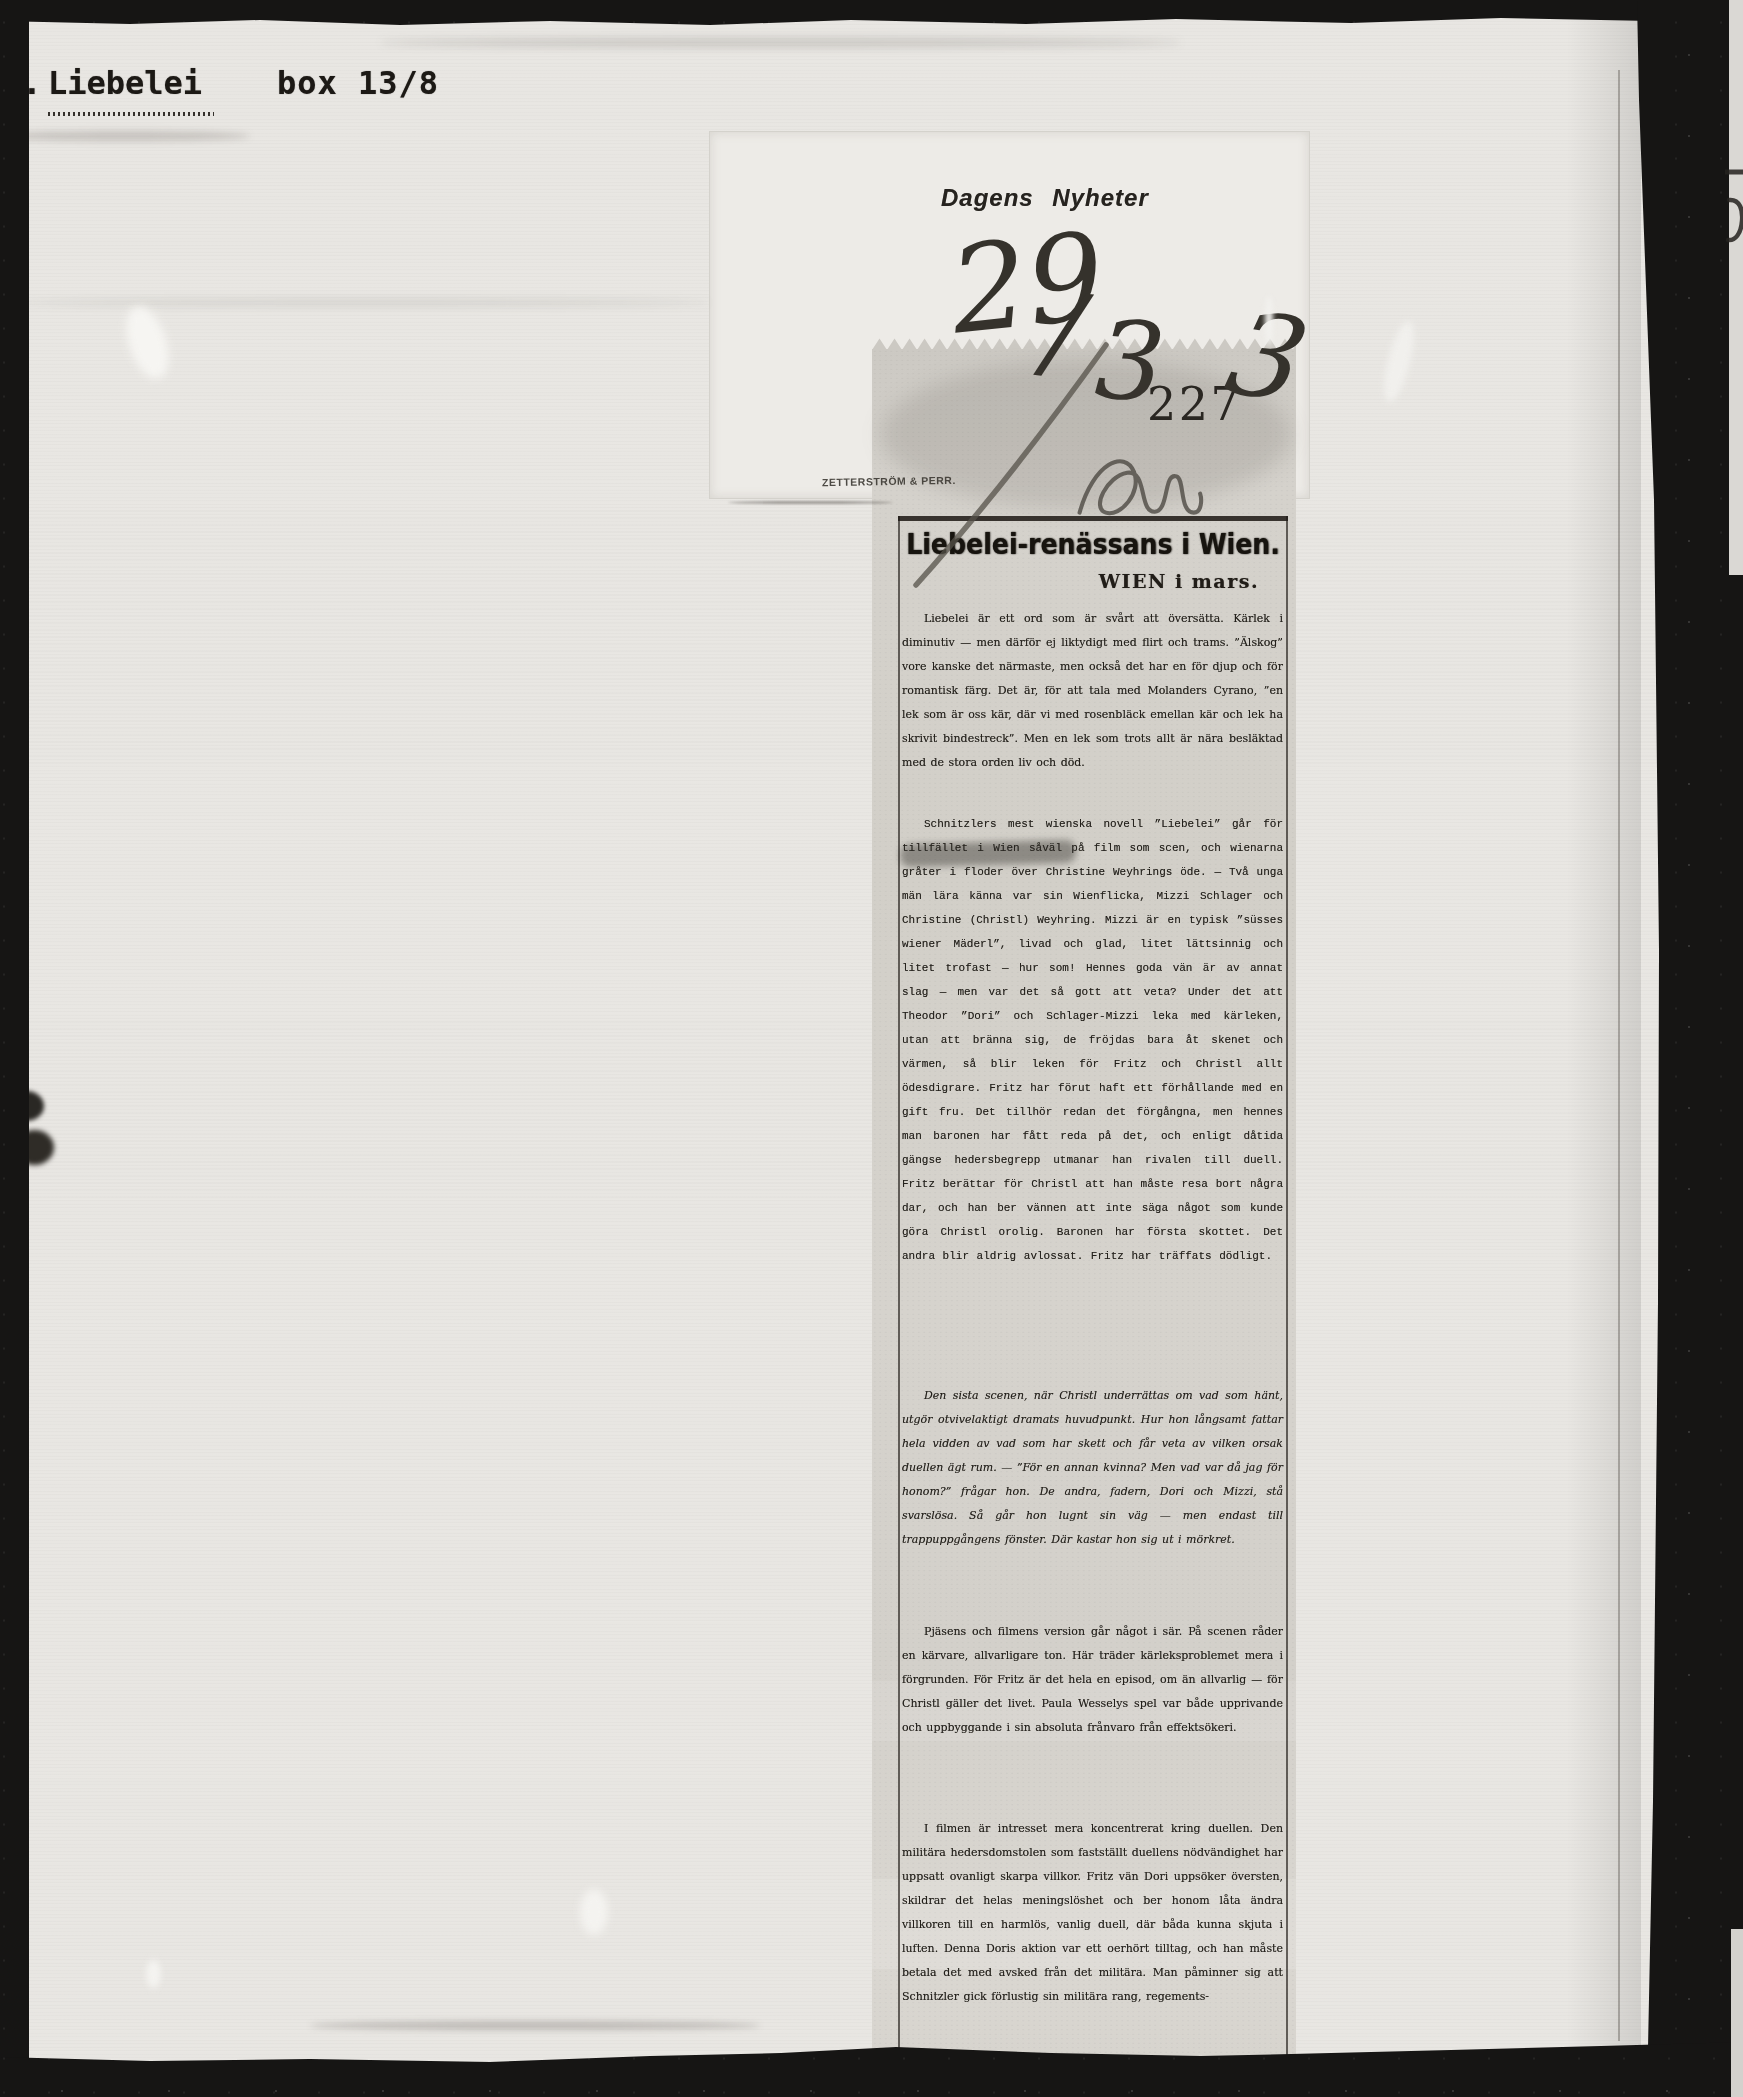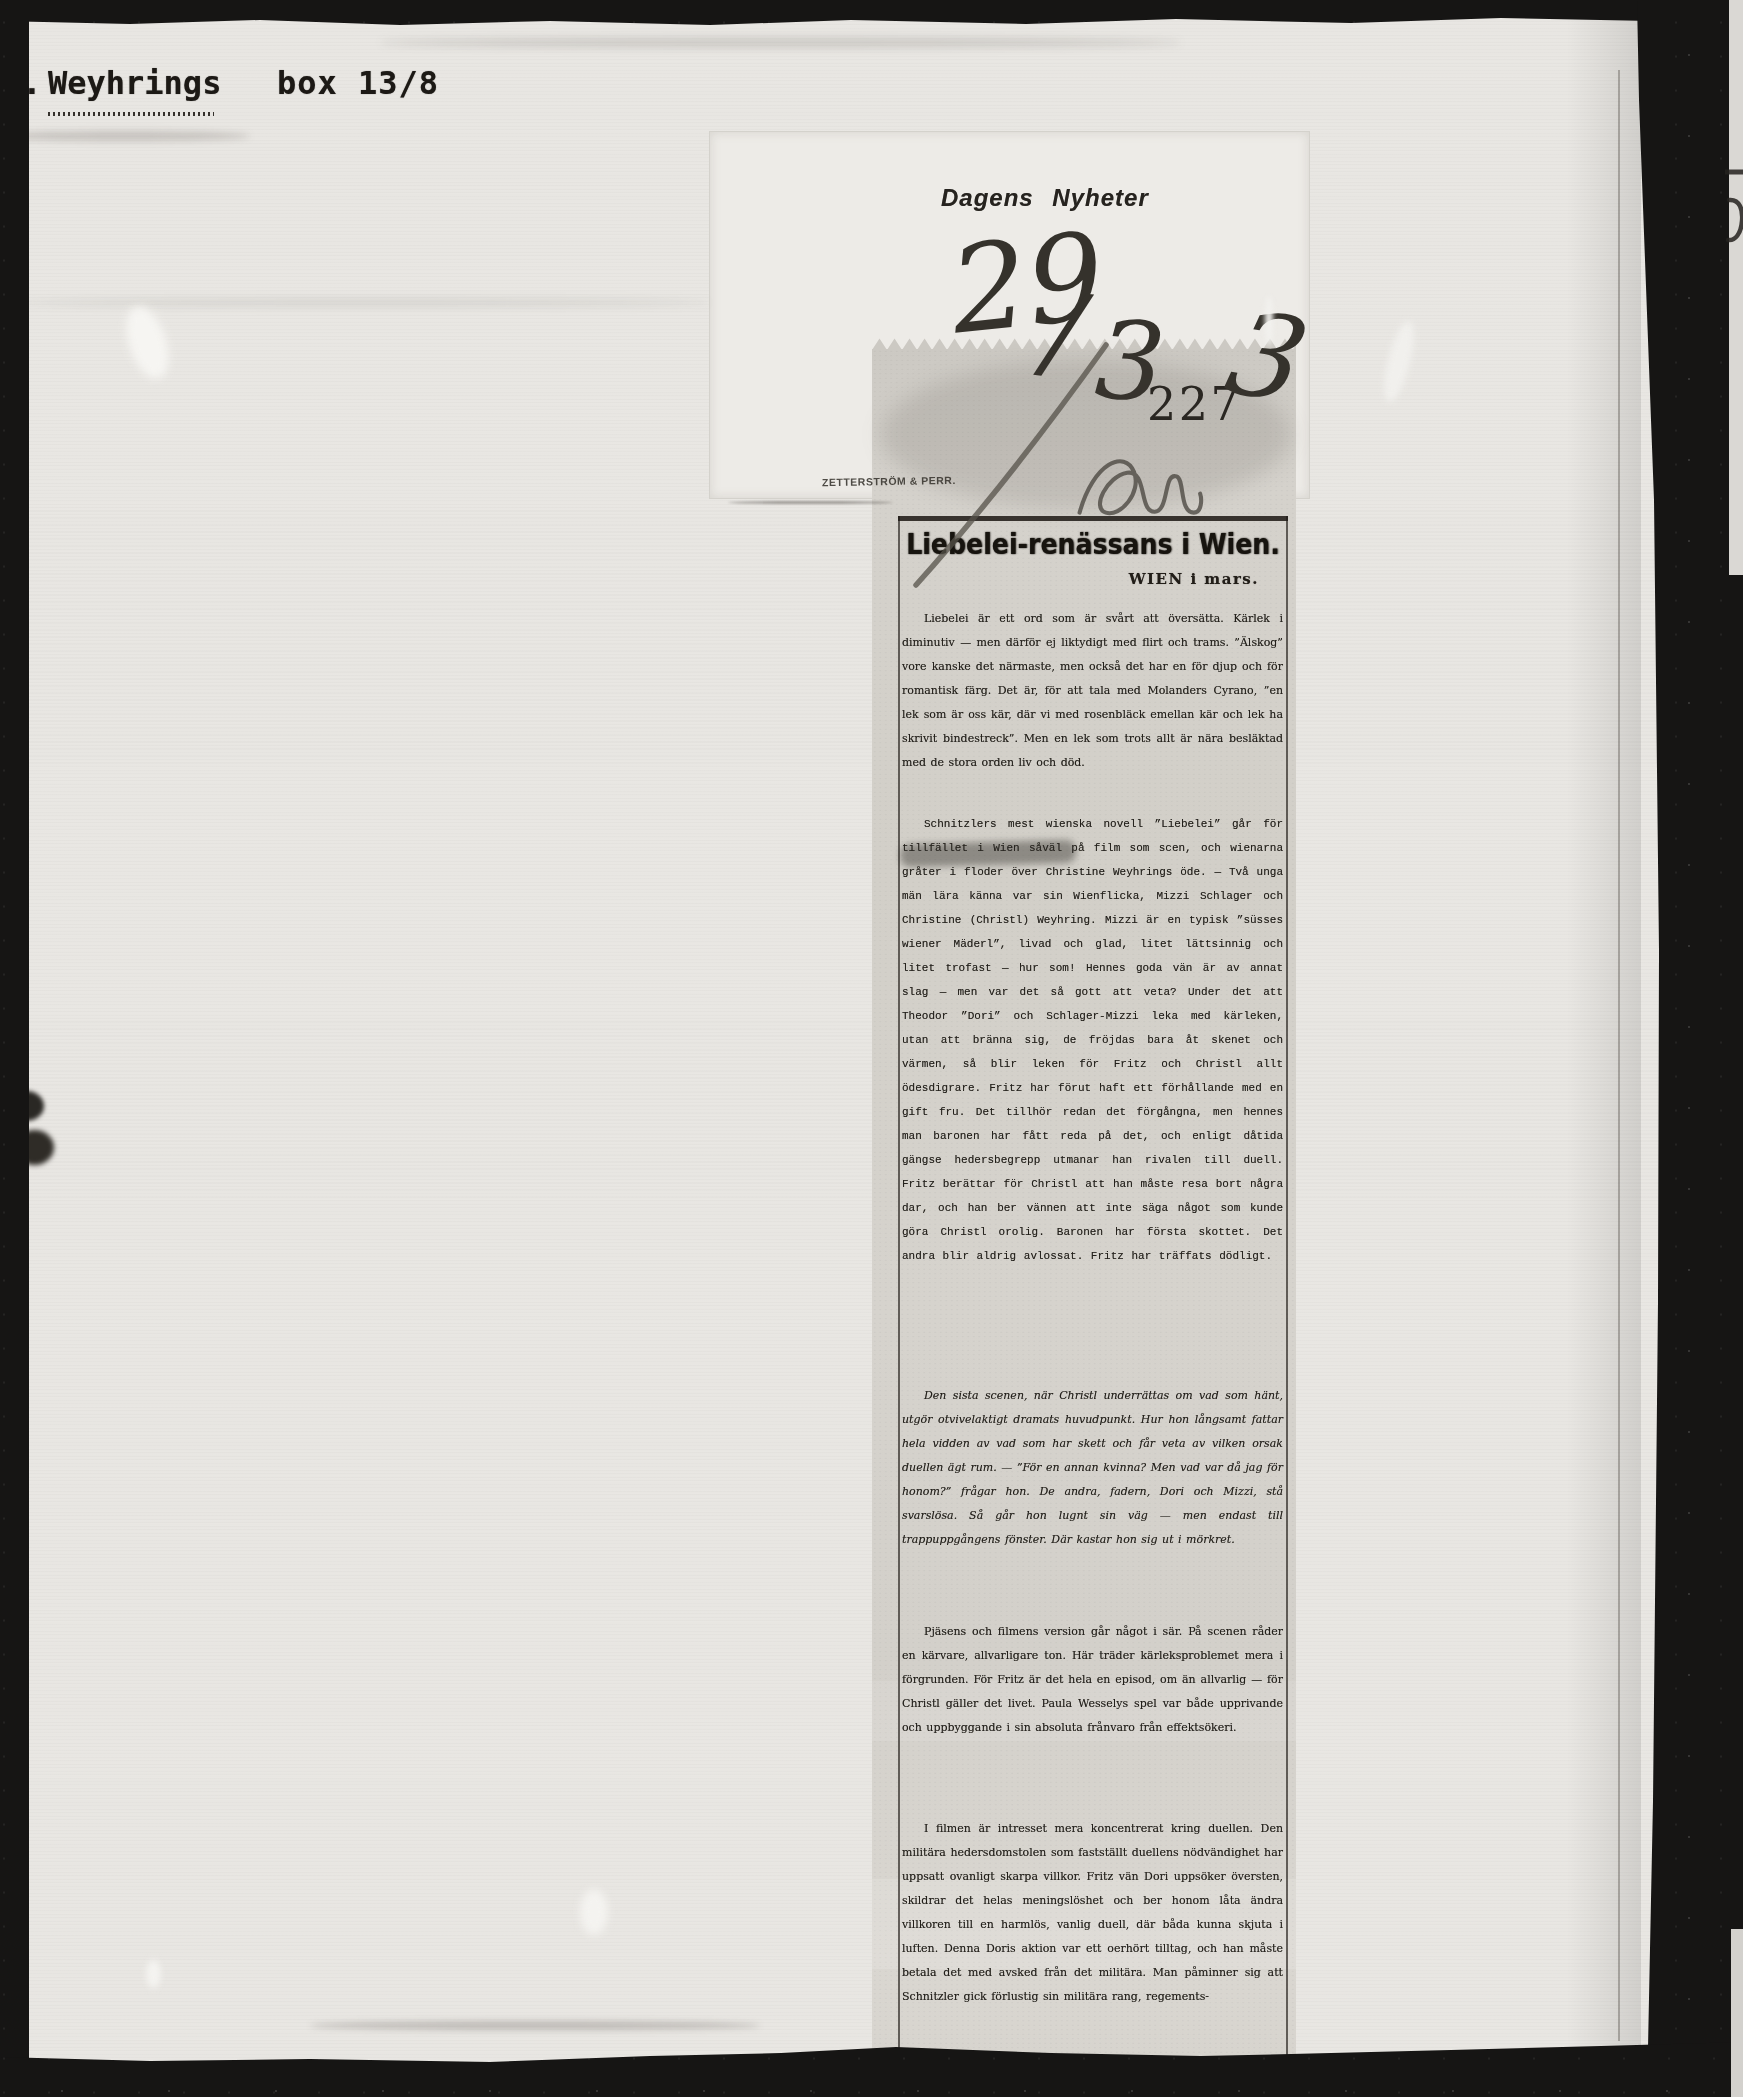--- a/index.html
+++ b/index.html
@@ -37,21 +37,21 @@
         background-image:radial-gradient(rgba(0,0,0,.045) 0.5px, transparent 0.8px);
         background-size:5.5px 4.5px;}
   .torn{left:872px;top:337px;z-index:10;display:block;}
   .rule-h{left:898px;top:516px;width:390px;height:4.5px;background:rgba(28,24,19,.85);z-index:12;}
   .rule-v{top:516px;width:2px;height:1581px;background:rgba(32,28,23,.65);z-index:12;}
   .headline{left:898px;top:529px;width:390px;text-align:center;z-index:12;
       font-family:"DejaVu Sans", sans-serif;font-weight:700;font-size:26px;letter-spacing:0px;
       color:#17140f;transform:scaleX(.97) scaleY(1.06);
       text-shadow:0 0 1.5px rgba(23,20,15,.8), 1px 0.5px 1.5px rgba(23,20,15,.45);}
   .dateline{left:898px;top:570px;width:390px;text-align:right;padding-right:29px;box-sizing:border-box;
-      z-index:12;font-family:"DejaVu Serif", serif;font-weight:700;font-size:15px;letter-spacing:1.5px;
+      z-index:12;font-family:"DejaVu Serif", serif;font-weight:700;font-size:19px;letter-spacing:1.5px;
       color:#211d18;text-shadow:0 0 0.8px rgba(33,29,24,.6);}
   .para{left:902px;width:381px;z-index:12;font-family:"DejaVu Serif", serif;font-size:11px;
       line-height:24px;text-align:justify;text-indent:22px;color:#221f1a;word-spacing:1px;
       text-shadow:0 0 0.5px rgba(34,31,26,.5);}
   .p0{top:596px;} .p1{top:801px;font-family:Liberation Mono, monospace;} .p2{top:1373px;font-style:italic;} .p3{top:1609px;} .p4{top:1806px;}
   .lightband{left:872px;width:424px;z-index:11;background:rgba(255,255,255,.14);}
 
   
   .smudge-strike{left:900px;top:842px;width:176px;height:23px;background:rgba(45,42,38,.42);
       filter:blur(3.5px);transform:rotate(-1.5deg);z-index:14;border-radius:10px;}
@@ -93,21 +93,21 @@
   <div class="abs art" style="left:728px;top:501px;width:165px;height:3px;background:rgba(50,46,40,.4);filter:blur(1px);z-index:13;"></div>
 
   <div class="abs art" style="left:129px;top:305px;width:37px;height:75px;background:#f6f5f2;filter:blur(4px);transform:rotate(-18deg);"></div>
   <div class="abs art" style="left:580px;top:1889px;width:28px;height:46px;background:#f4f3f0;filter:blur(4.5px);"></div>
   <div class="abs art" style="left:146px;top:1960px;width:15px;height:27.5px;background:#f4f3f0;filter:blur(3px);"></div>
 
   <div class="abs art" style="left:9px;top:1091px;width:35px;height:30px;background:#2a2824;filter:blur(2px);"></div>
   <div class="abs art" style="left:15px;top:1130px;width:39px;height:35px;background:#2f2c27;filter:blur(2.5px);"></div>
 
   <span class="abs type" style="left:3px;top:64px;">5.</span>
-  <span class="abs type" style="left:48px;top:64px;">Weyhrings</span>
+  <span class="abs type" style="left:48px;top:64px;">Liebelei</span>
   <div class="abs tw-underline"></div>
   <span class="abs type" style="left:277px;top:64px;letter-spacing:1px;">box 13/8</span>
 
   <div class="abs label"></div>
   <span class="abs dn">Dagens Nyheter</span>
   <span class="abs hand" style="left:951px;top:224px;font-size:120px;transform:rotate(-6deg);">29</span>
   <span class="abs hand" style="left:1046px;top:280px;font-size:105px;transform:rotate(6deg);">/</span>
   <span class="abs hand" style="left:1096px;top:308px;font-size:108px;transform:rotate(4deg);">3</span>
   <span class="abs printedyear">227</span>
   <span class="abs hand" style="left:1231px;top:300px;font-size:115px;transform:rotate(8deg) skewX(-6deg);">3</span>

